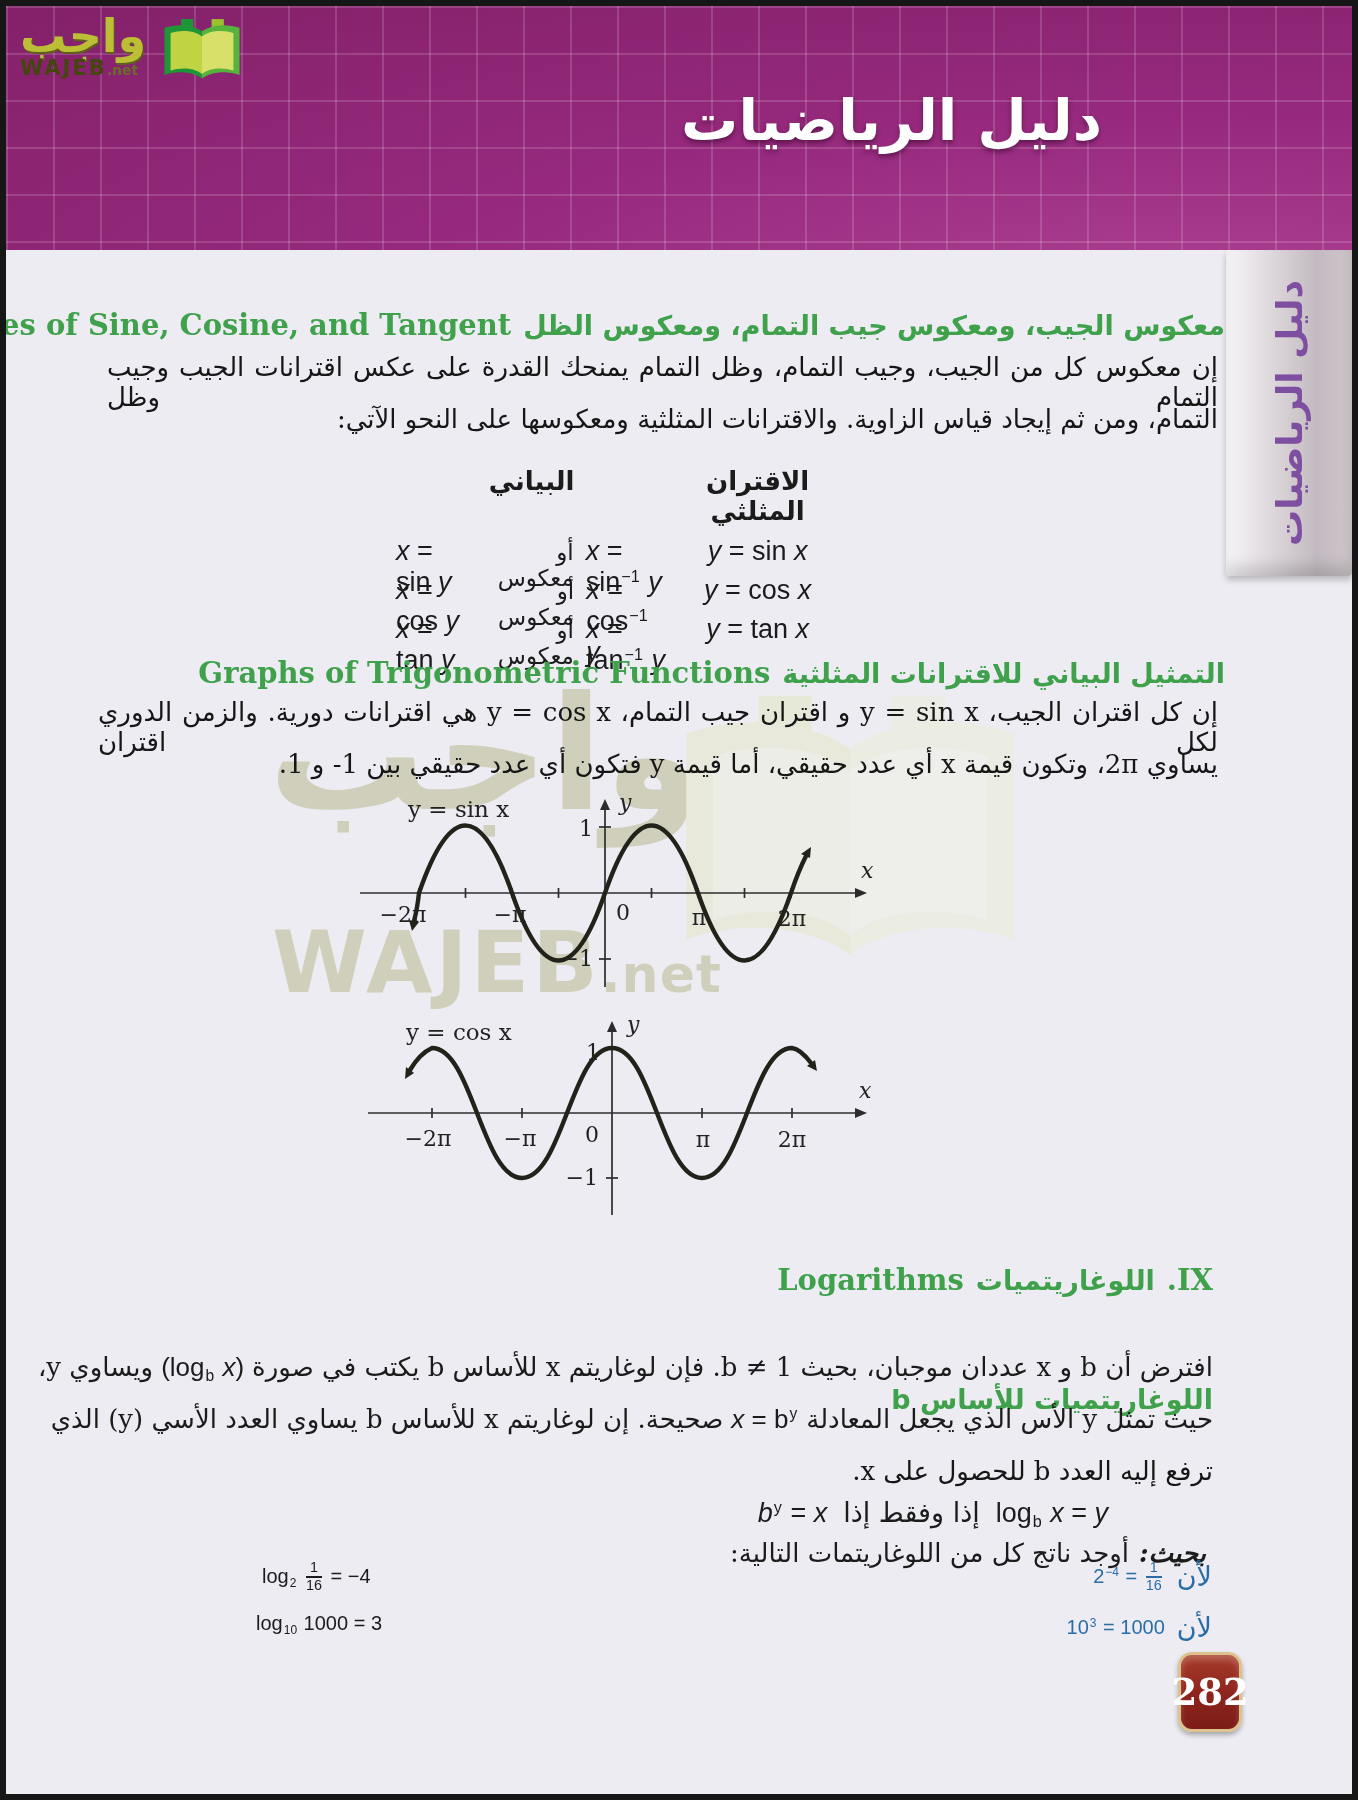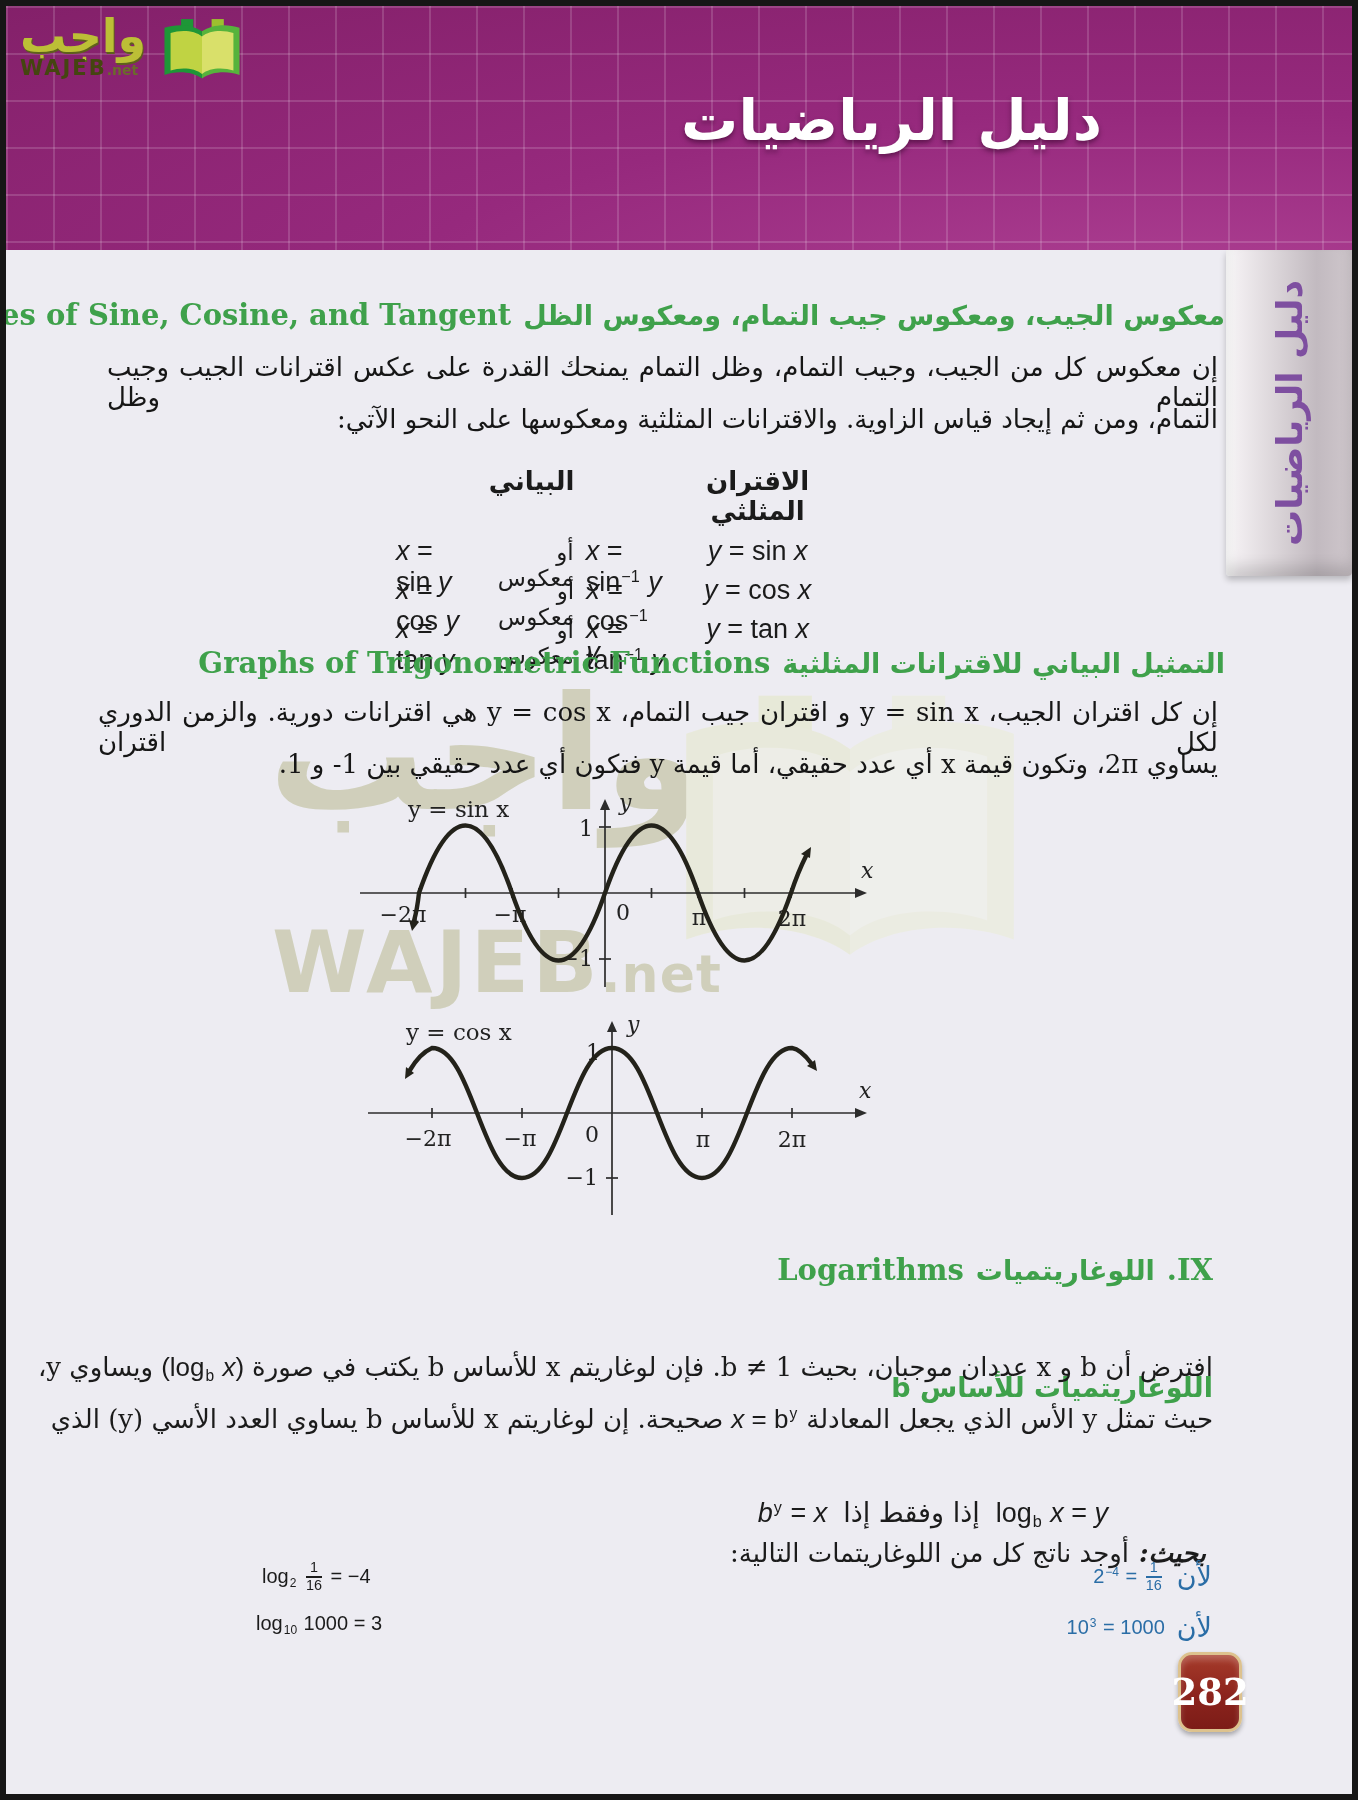--- a/index.html
+++ b/index.html
@@ -52,21 +52,21 @@
   .wm-latin { position:absolute; left:4px; top:224px; font-family:"DejaVu Sans",sans-serif;
               font-weight:bold; font-size:86px; color:#8e9040; letter-spacing:3px; }
   .wm-latin .tld { font-size:52px; letter-spacing:1px; }
   .wm-book { position:absolute; left:362px; top:0; }
 
   
   .abs { position:absolute; z-index:3; }
   .rtl { direction:rtl; }
   .heading { display:flex; direction:rtl; align-items:baseline; gap:12px; color:#3fa14b;
              font-weight:bold; white-space:nowrap; }
-  .heading .h-ar { font-size:27px; font-family:"DejaVu Sans",sans-serif; }
+  .heading .h-ar { font-size:27px; font-family:"DejaVu Sans",sans-serif;margin-top:12px; }
   .heading .h-en { font-size:29px; font-family:"DejaVu Serif",serif; }
   .bodyline { font-size:26px; color:#161616; white-space:nowrap; }
   .justify { white-space:normal; text-align:justify; text-align-last:justify; }
   .line-flex { display:flex; direction:rtl; align-items:baseline; gap:8px; font-size:26px; white-space:nowrap; }
   .math { direction:ltr; unicode-bidi:isolate; font-family:Liberation Sans, sans-serif; }
   .math i { font-style:italic; }
   sup { font-size:.6em; position:relative; top:-.55em; vertical-align:baseline; margin:0 1px; }
   sub { font-size:.6em; position:relative; top:.33em; vertical-align:baseline; margin:0 1px; }
   .frac { display:inline-block; text-align:center; vertical-align:-.5em; line-height:1.1;
           font-size:.72em; margin:0 3px; }
@@ -271,20 +271,21 @@
   <div class="abs line-flex" style="top:1352px; right:145px;">
     <span class="rtl">افترض أن b و x عددان موجبان، بحيث b ≠ 1. فإن لوغاريتم x للأساس b يكتب في صورة</span>
     <span class="math"><span>(log</span><sub>b</sub><span> </span><i>x</i><span>)</span></span>
     <span class="rtl">ويساوي y،</span>
   </div>
   <div class="abs line-flex" style="top:1404px; right:145px;">
     <span class="rtl">حيث تمثل y الأس الذي يجعل المعادلة</span>
     <span class="math"><i>x</i><span> = b</span><sup>y</sup></span>
     <span class="rtl" actable="false">صحيحة. إن لوغاريتم x للأساس b يساوي العدد الأسي (y) الذي</span>
   </div>
+  <div class="abs bodyline rtl" style="top:1456px; right:145px;">ترفع إليه العدد b للحصول على x.</div>
 
   <div class="abs line-flex" style="top:1497px; right:250px; gap:16px; font-size:27px;">
     <span class="math"><span>log</span><sub>b</sub><span> </span><i>x</i><span> = </span><i>y</i></span>
     <span class="rtl">إذا وفقط إذا</span>
     <span class="math"><i>b</i><sup>y</sup><span> = </span><i>x</i></span>
   </div>
 
   <div class="abs example-line" style="top:1538px; right:152px;">
     <span class="example-label rtl">بحيث:</span>
     <span class="rtl">أوجد ناتج كل من اللوغاريتمات التالية:</span>

